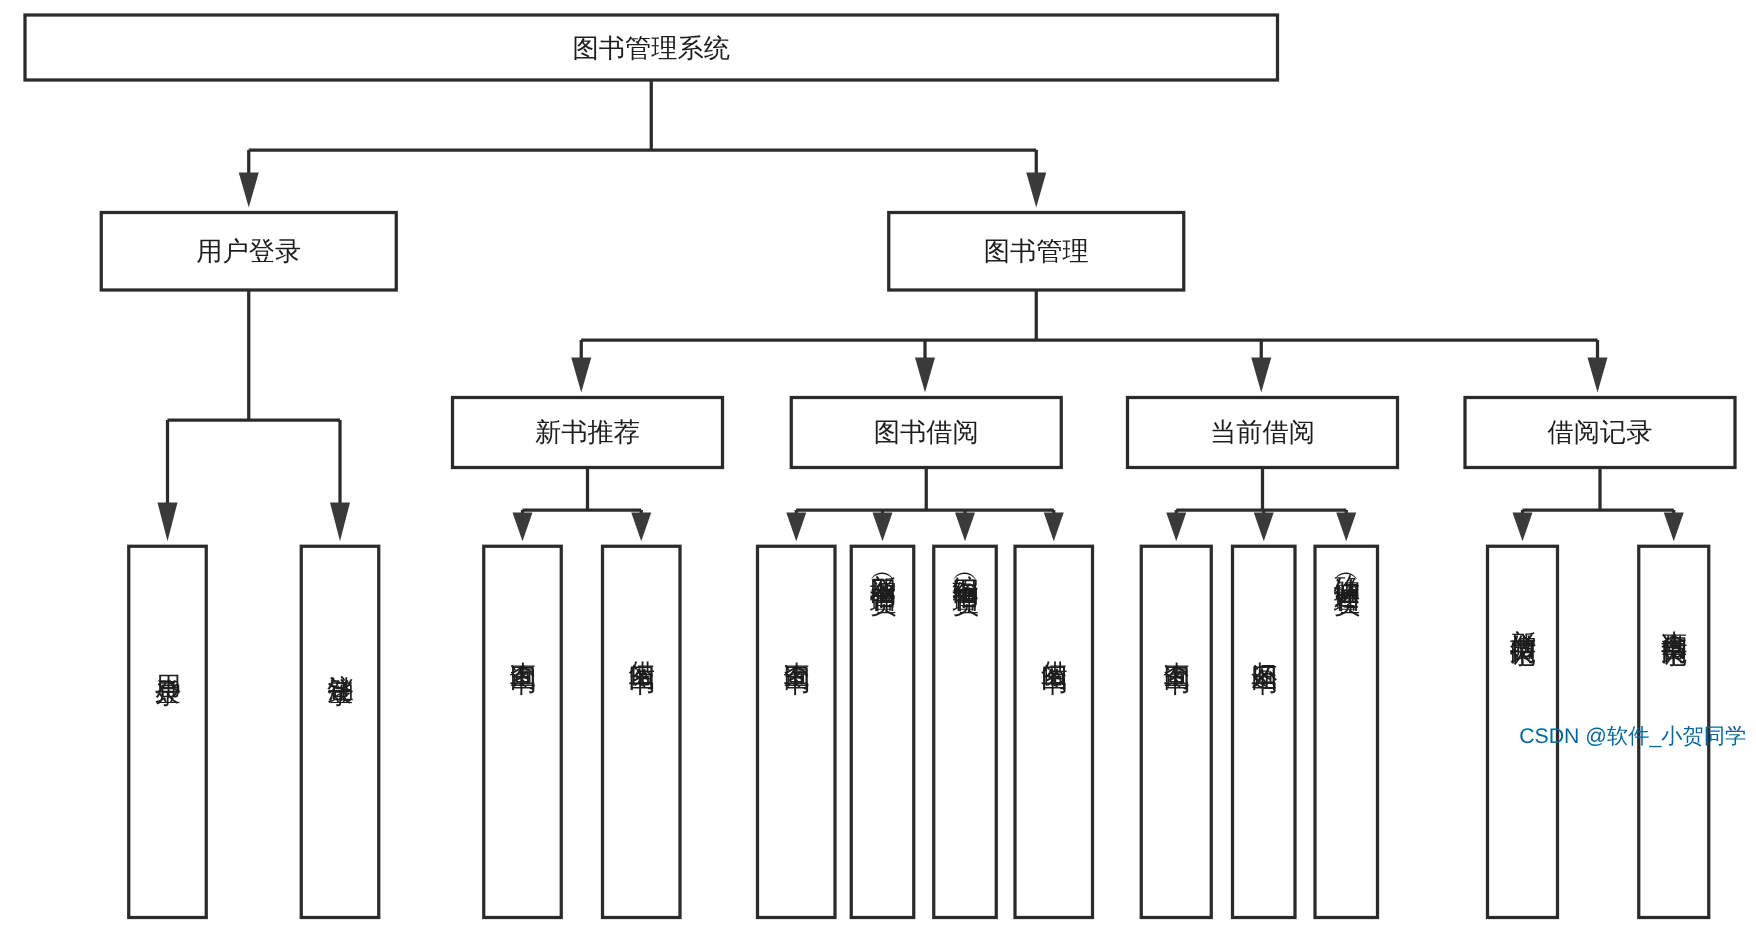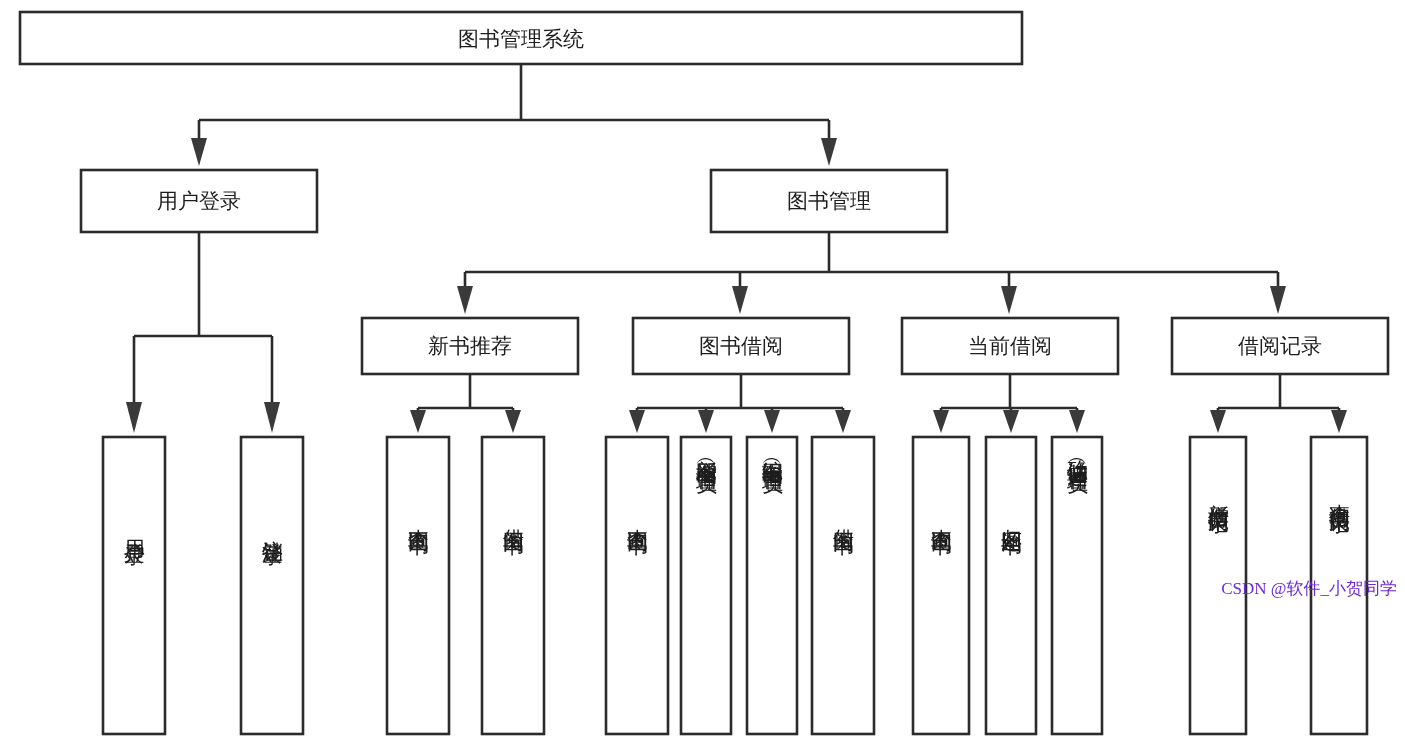--- a/index.html
+++ b/index.html
@@ -62,23 +62,23 @@
     font-size: 21px;
     line-height: 1.0;
     color: #1d1d1d;
     letter-spacing: 2px;
     white-space: nowrap;
   }
   .watermark {
     position: absolute;
     right: 8px;
     bottom: 6px;
-    font-family: Liberation Serif, serif;
+    font-family: Liberation Sans, sans-serif;
     font-size: 17px;
-    color: #6d28d9;
+    color: #0369a1;
     white-space: nowrap;
   }
 </style>
 </head>
 <body>
 
 <div id="diagram-root">
 
   <svg id="flow-svg" viewBox="0 0 1405 747">
 

